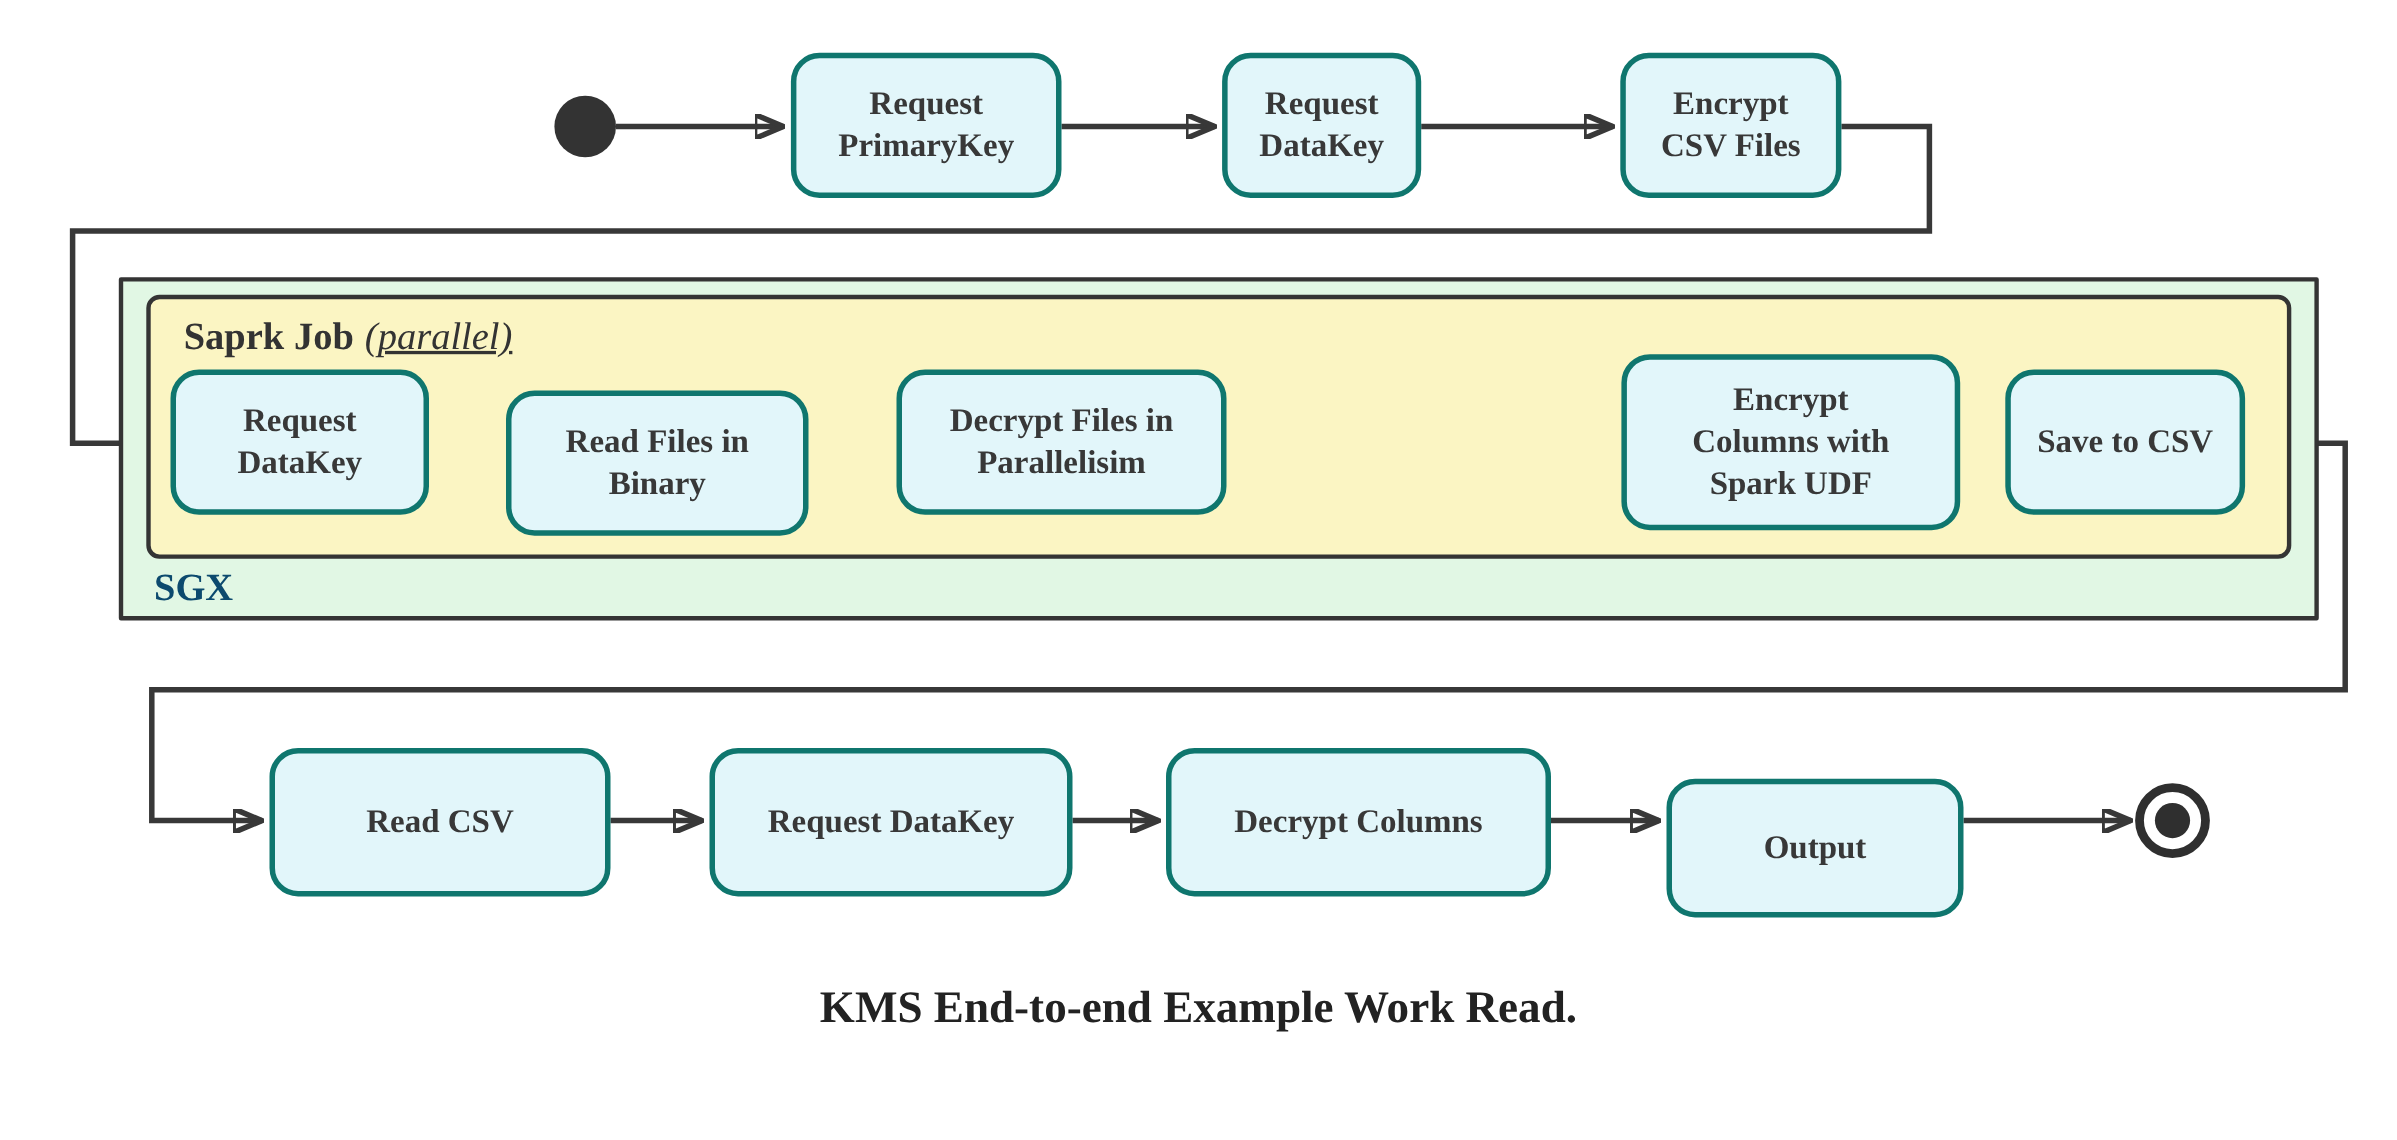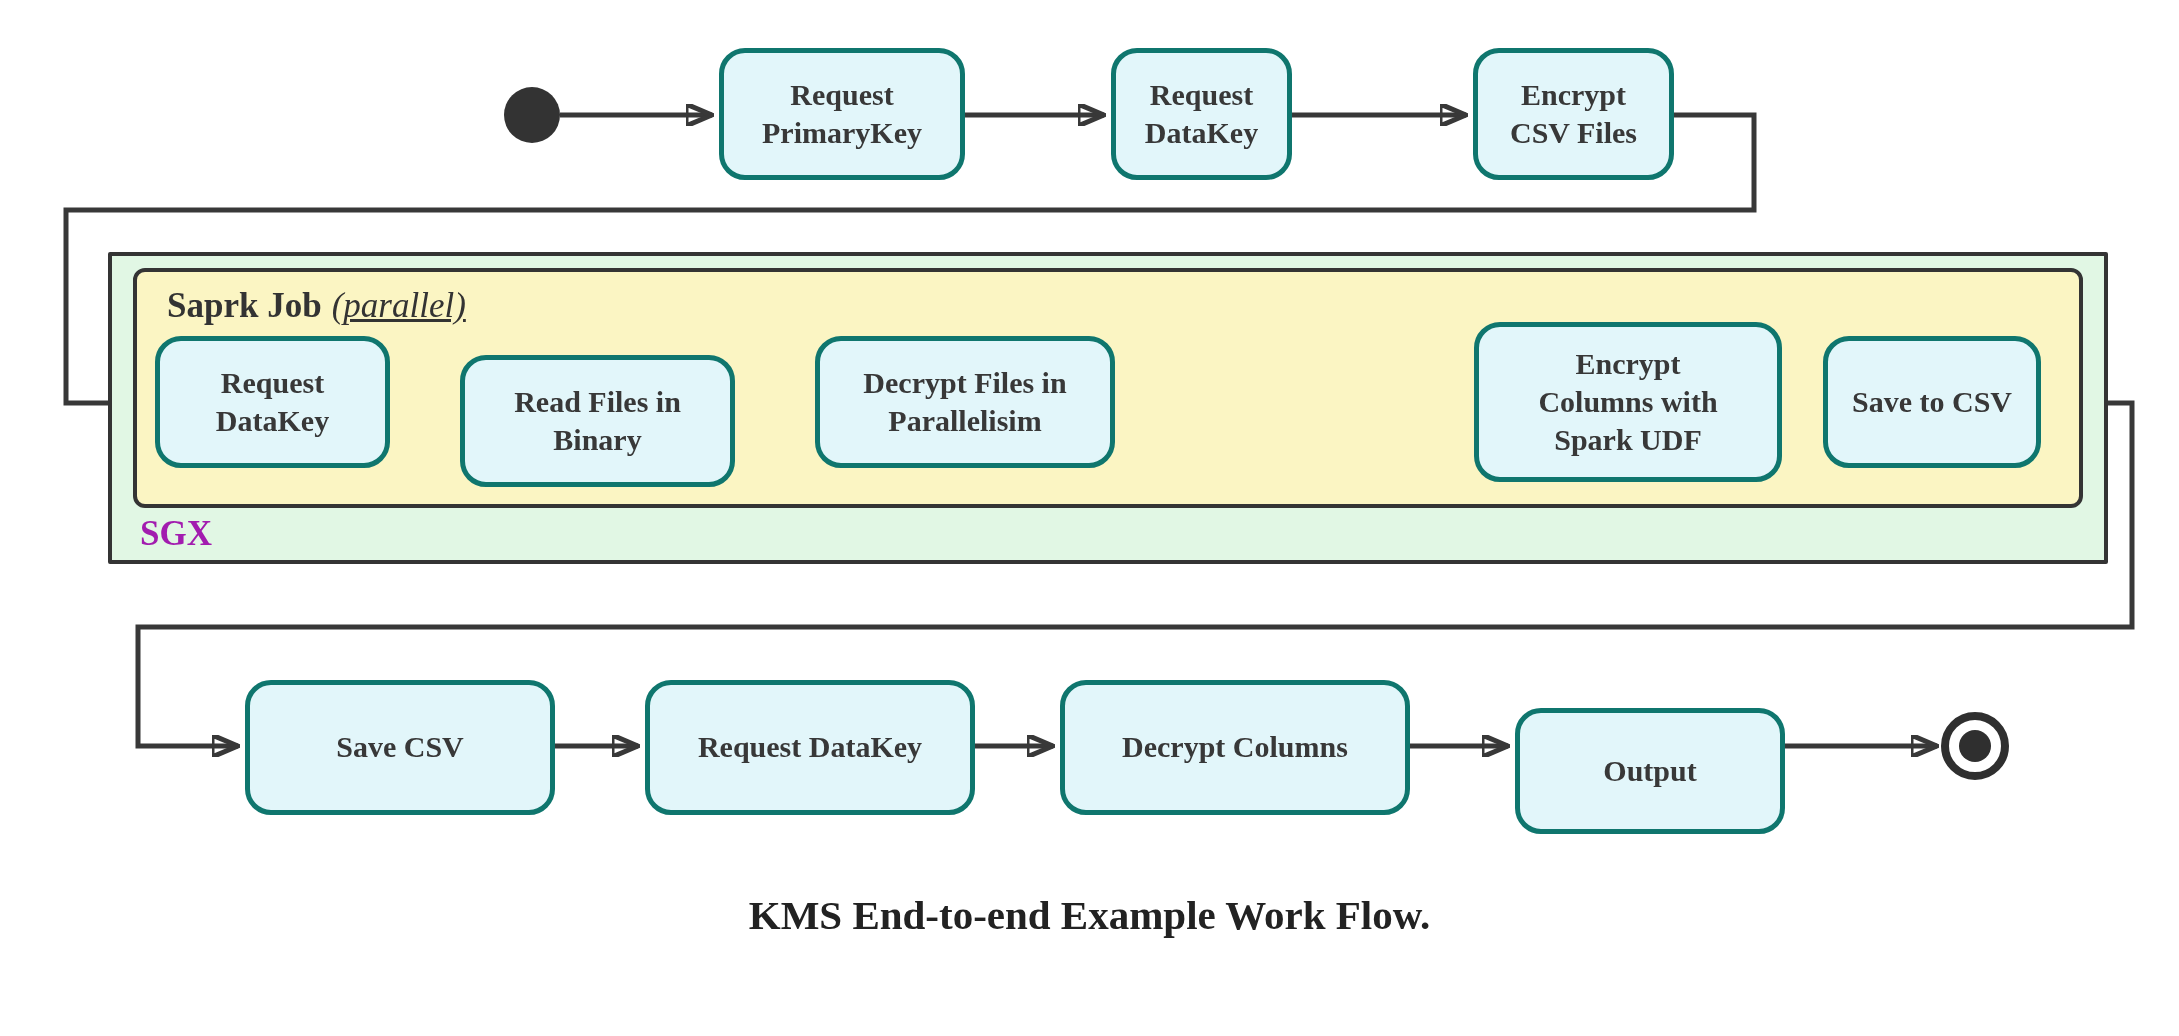--- a/index.html
+++ b/index.html
@@ -21,21 +21,21 @@
     background:#fbf5c3;border:4px solid #343434;border-radius:12px;
   }
   .spark-label{
     position:absolute;left:30px;top:14px;
     font-size:35px;color:#333333;white-space:nowrap;
   }
   .spark-label .bold{font-weight:700;}
   .spark-label .ital{font-style:italic;font-weight:400;margin-left:10px;text-decoration:underline;}
   .sgx-label{
     position:absolute;left:28px;bottom:6px;
-    font-size:35px;font-weight:700;color:#a21caf;
+    font-size:35px;font-weight:700;color:#0c4a6e;
   }
   
   .node{
     position:absolute;box-sizing:border-box;
     background:#e2f6fa;border:5px solid #0f766e;border-radius:26px;
     display:flex;align-items:center;justify-content:center;
     text-align:center;
   }
   .node-label{
     font-weight:700;font-size:30px;line-height:1.27;color:#383838;
@@ -127,31 +127,31 @@
   <div class="node" style="left:1474px;top:322px;width:308px;height:160px;">
     <div class="node-label">Encrypt
 Columns with
 Spark UDF</div>
   </div>
   <div class="node" style="left:1823px;top:336px;width:218px;height:132px;">
     <div class="node-label">Save to CSV</div>
   </div>
 
   <div class="node" style="left:245px;top:680px;width:310px;height:135px;">
-    <div class="node-label">Save CSV</div>
+    <div class="node-label">Read CSV</div>
   </div>
   <div class="node" style="left:645px;top:680px;width:330px;height:135px;">
     <div class="node-label">Request DataKey</div>
   </div>
   <div class="node" style="left:1060px;top:680px;width:350px;height:135px;">
     <div class="node-label">Decrypt Columns</div>
   </div>
   <div class="node" style="left:1515px;top:680px;width:270px;height:126px;margin-top:28px;">
     <div class="node-label">Output</div>
   </div>
 
   <div class="end-state">
     <div class="end-state-dot"></div>
   </div>
 
-  <div class="caption">KMS End-to-end Example Work Flow.</div>
+  <div class="caption">KMS End-to-end Example Work Read.</div>
 
 </div>
 
 </body></html>

